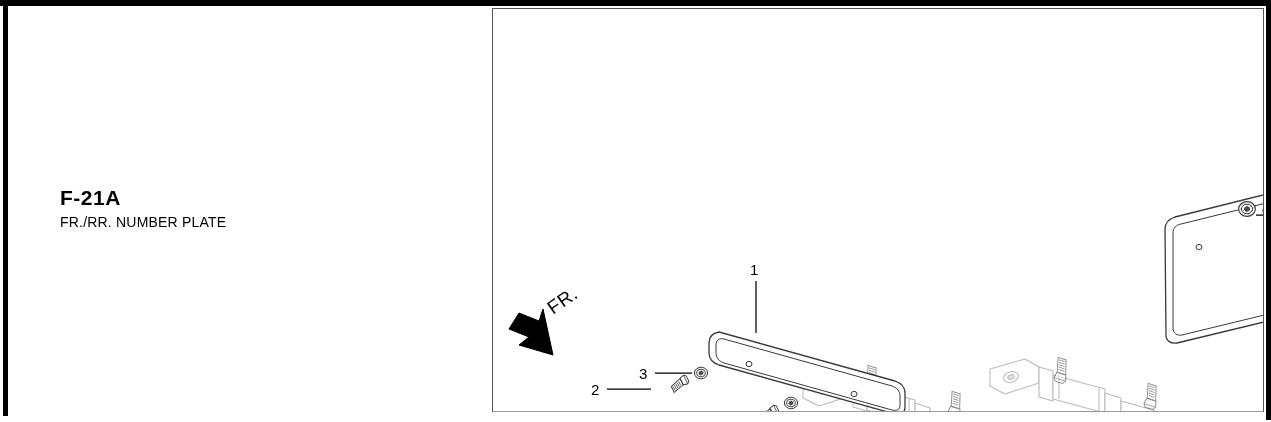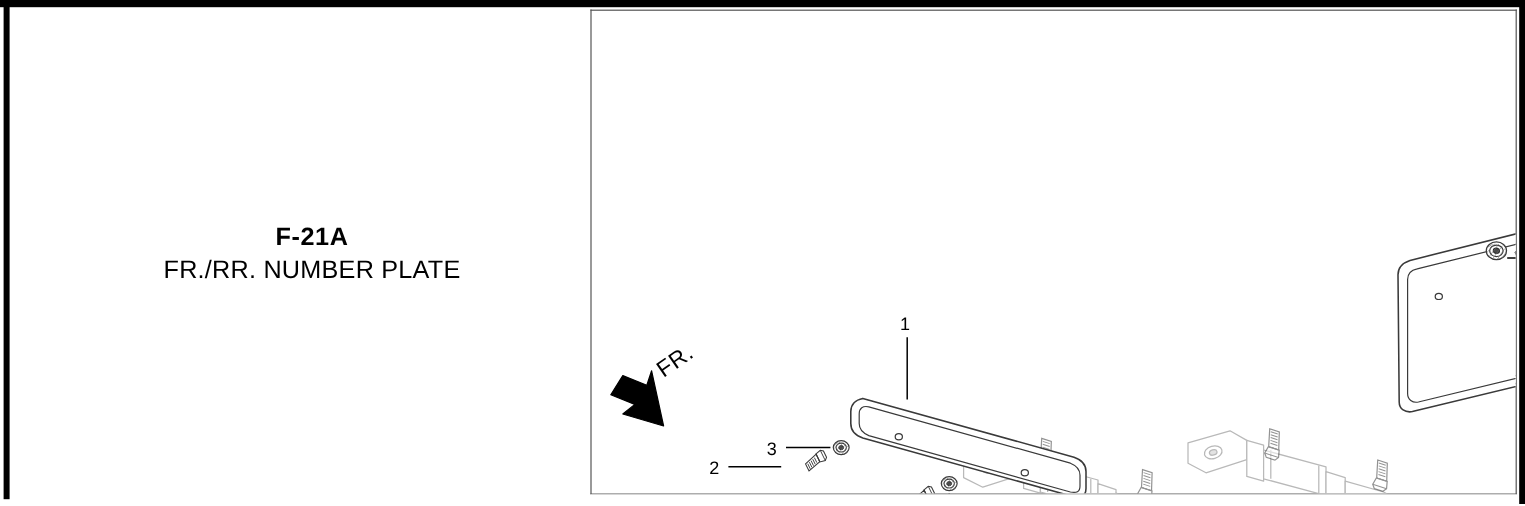--- a/index.html
+++ b/index.html
@@ -38,31 +38,31 @@
     left: 1266px; top: 0;
     width: 5px; height: 420px;
     background: #000000;
   }
   
   .caption {
     position: absolute;
     left: 60px;
     top: 186px;
     width: 400px;
-    text-align: center;
+    text-align: left;
   }
   .caption-code {
     font-size: 21px;
     font-weight: bold;
     color: #000000;
     letter-spacing: 0.5px;
     line-height: 1.15;
   }
   .caption-title {
-    font-size: 21px;
+    font-size: 14px;
     font-weight: normal;
     color: #000000;
     letter-spacing: 0.2px;
     margin-top: 4px;
     line-height: 1.15;
   }
   
   .panel {
     position: absolute;
     left: 492px;

